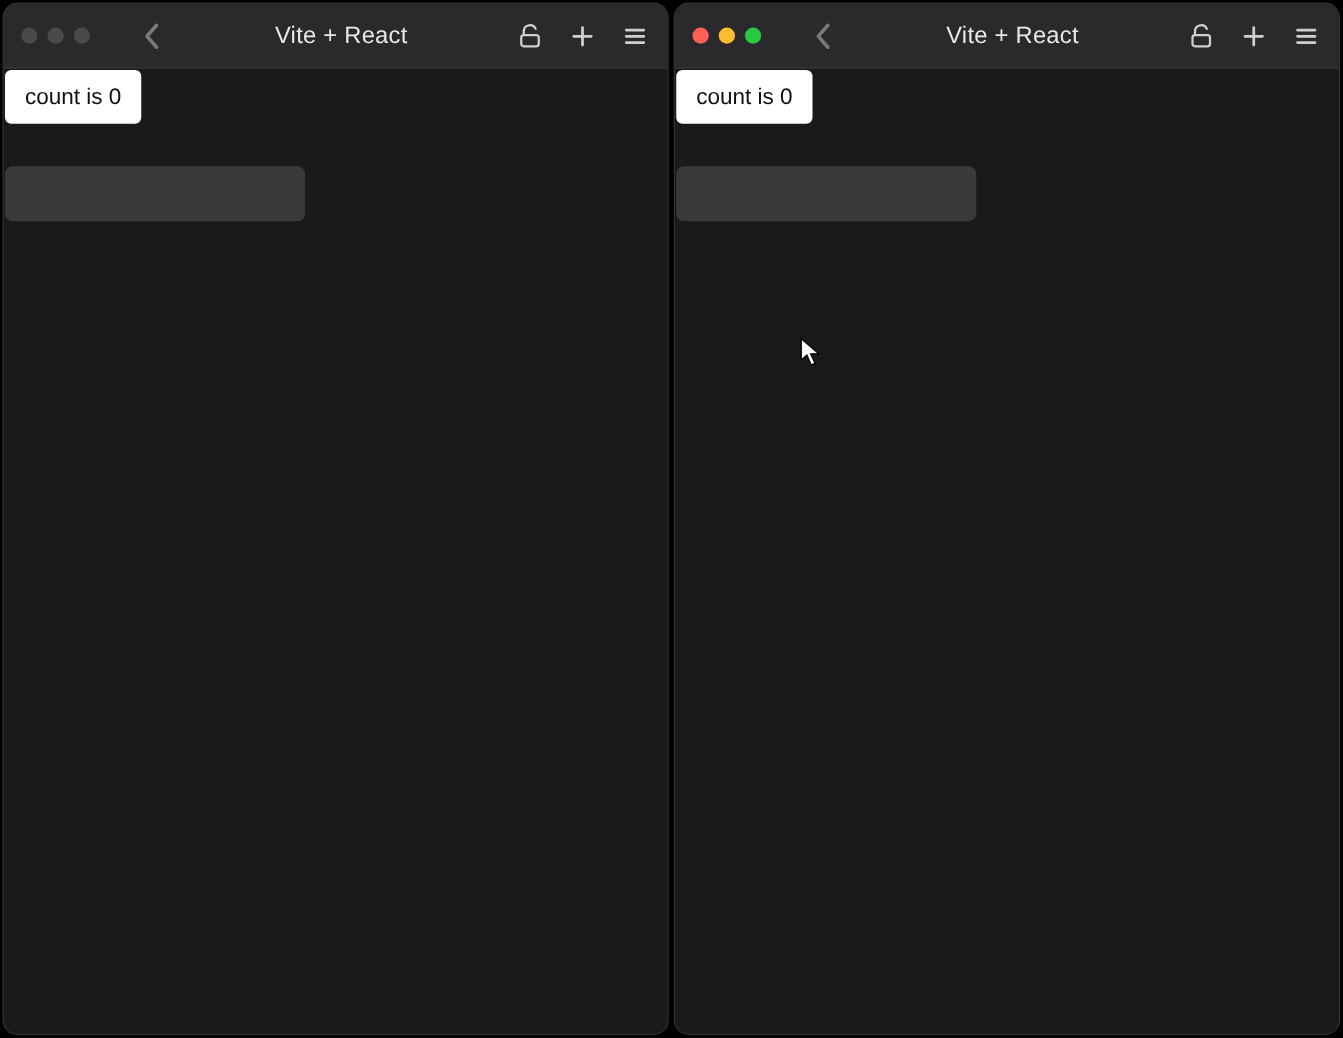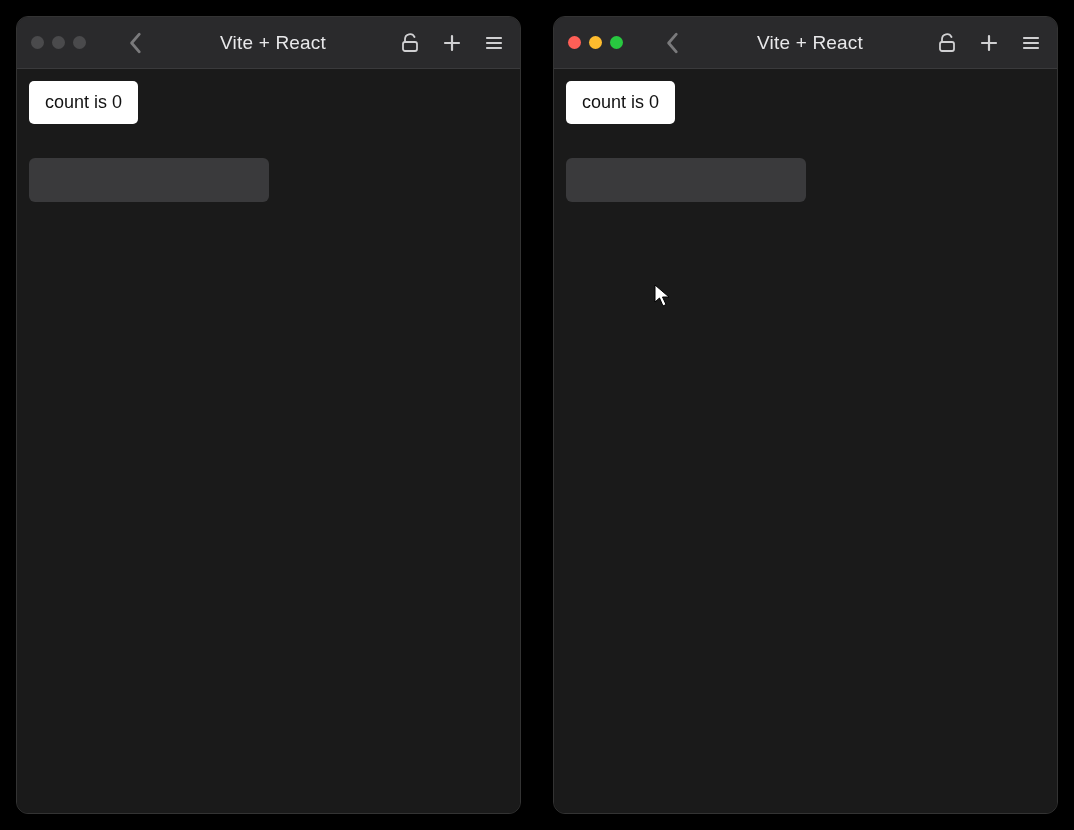--- a/index.html
+++ b/index.html
@@ -12,21 +12,21 @@
       height: 830px;
       background: #000;
       display: flex;
       font-family: -apple-system, BlinkMacSystemFont, "Segoe UI", Helvetica, Arial, sans-serif;
       overflow: hidden;
     }
     .window {
       flex: 1;
       background: #1a1a1a;
       border-radius: 12px;
-      margin: 16px;
+      margin: 2px;
       overflow: hidden;
       display: flex;
       flex-direction: column;
       border: 1px solid #333;
     }
     .titlebar {
       height: 52px;
       background: #2a2a2c;
       display: flex;
       align-items: center;
@@ -90,21 +90,21 @@
       width: 24px;
       height: 24px;
     }
     .titlebar-icon svg {
       width: 20px;
       height: 20px;
     }
     .content {
       flex: 1;
       background: #1a1a1a;
-      padding: 12px;
+      padding: 1px;
       position: relative;
     }
     .count-button {
       background: #fff;
       color: #111;
       border: none;
       border-radius: 5px;
       padding: 11px 16px;
       font-size: 18px;
       font-weight: 400;

